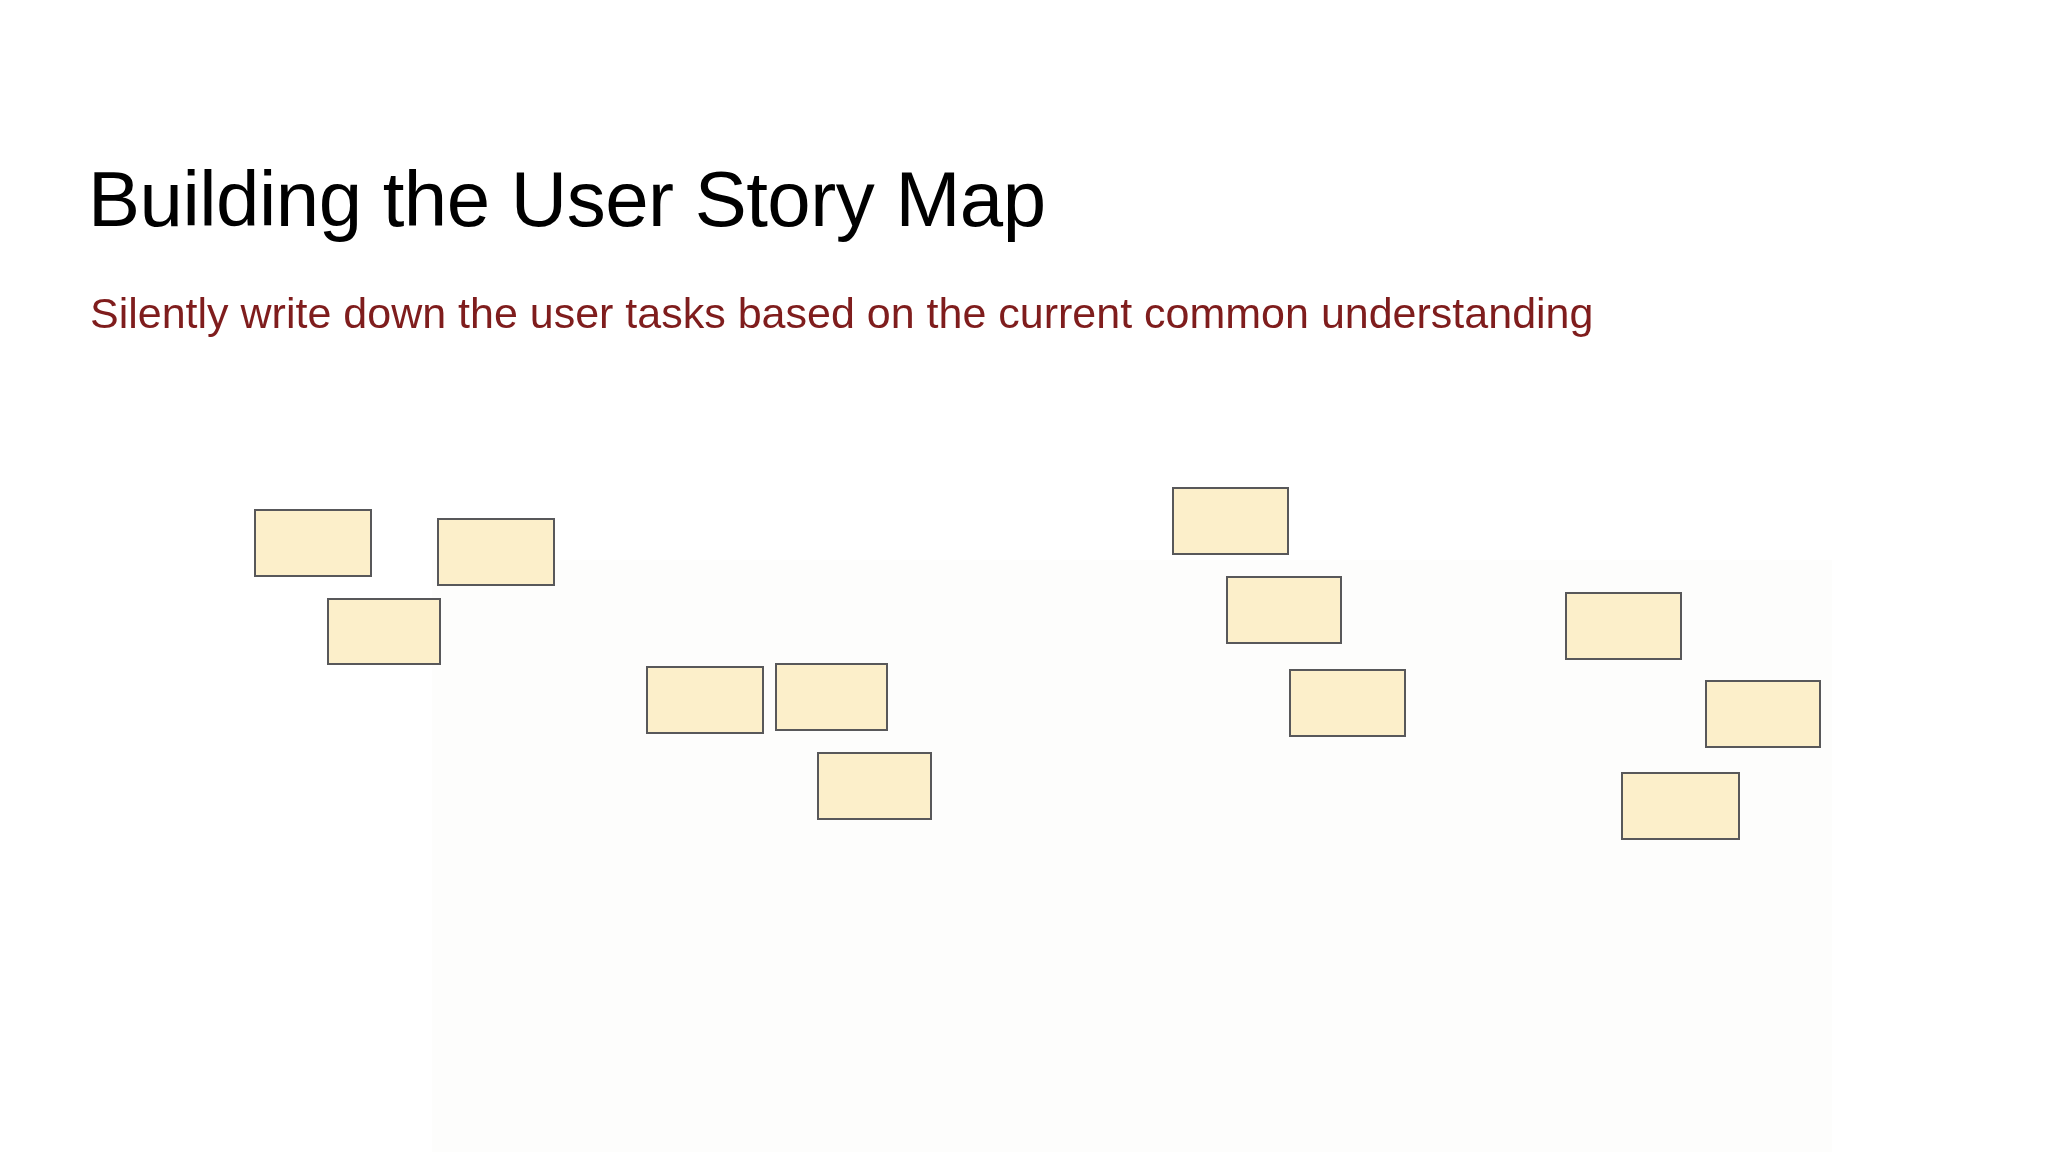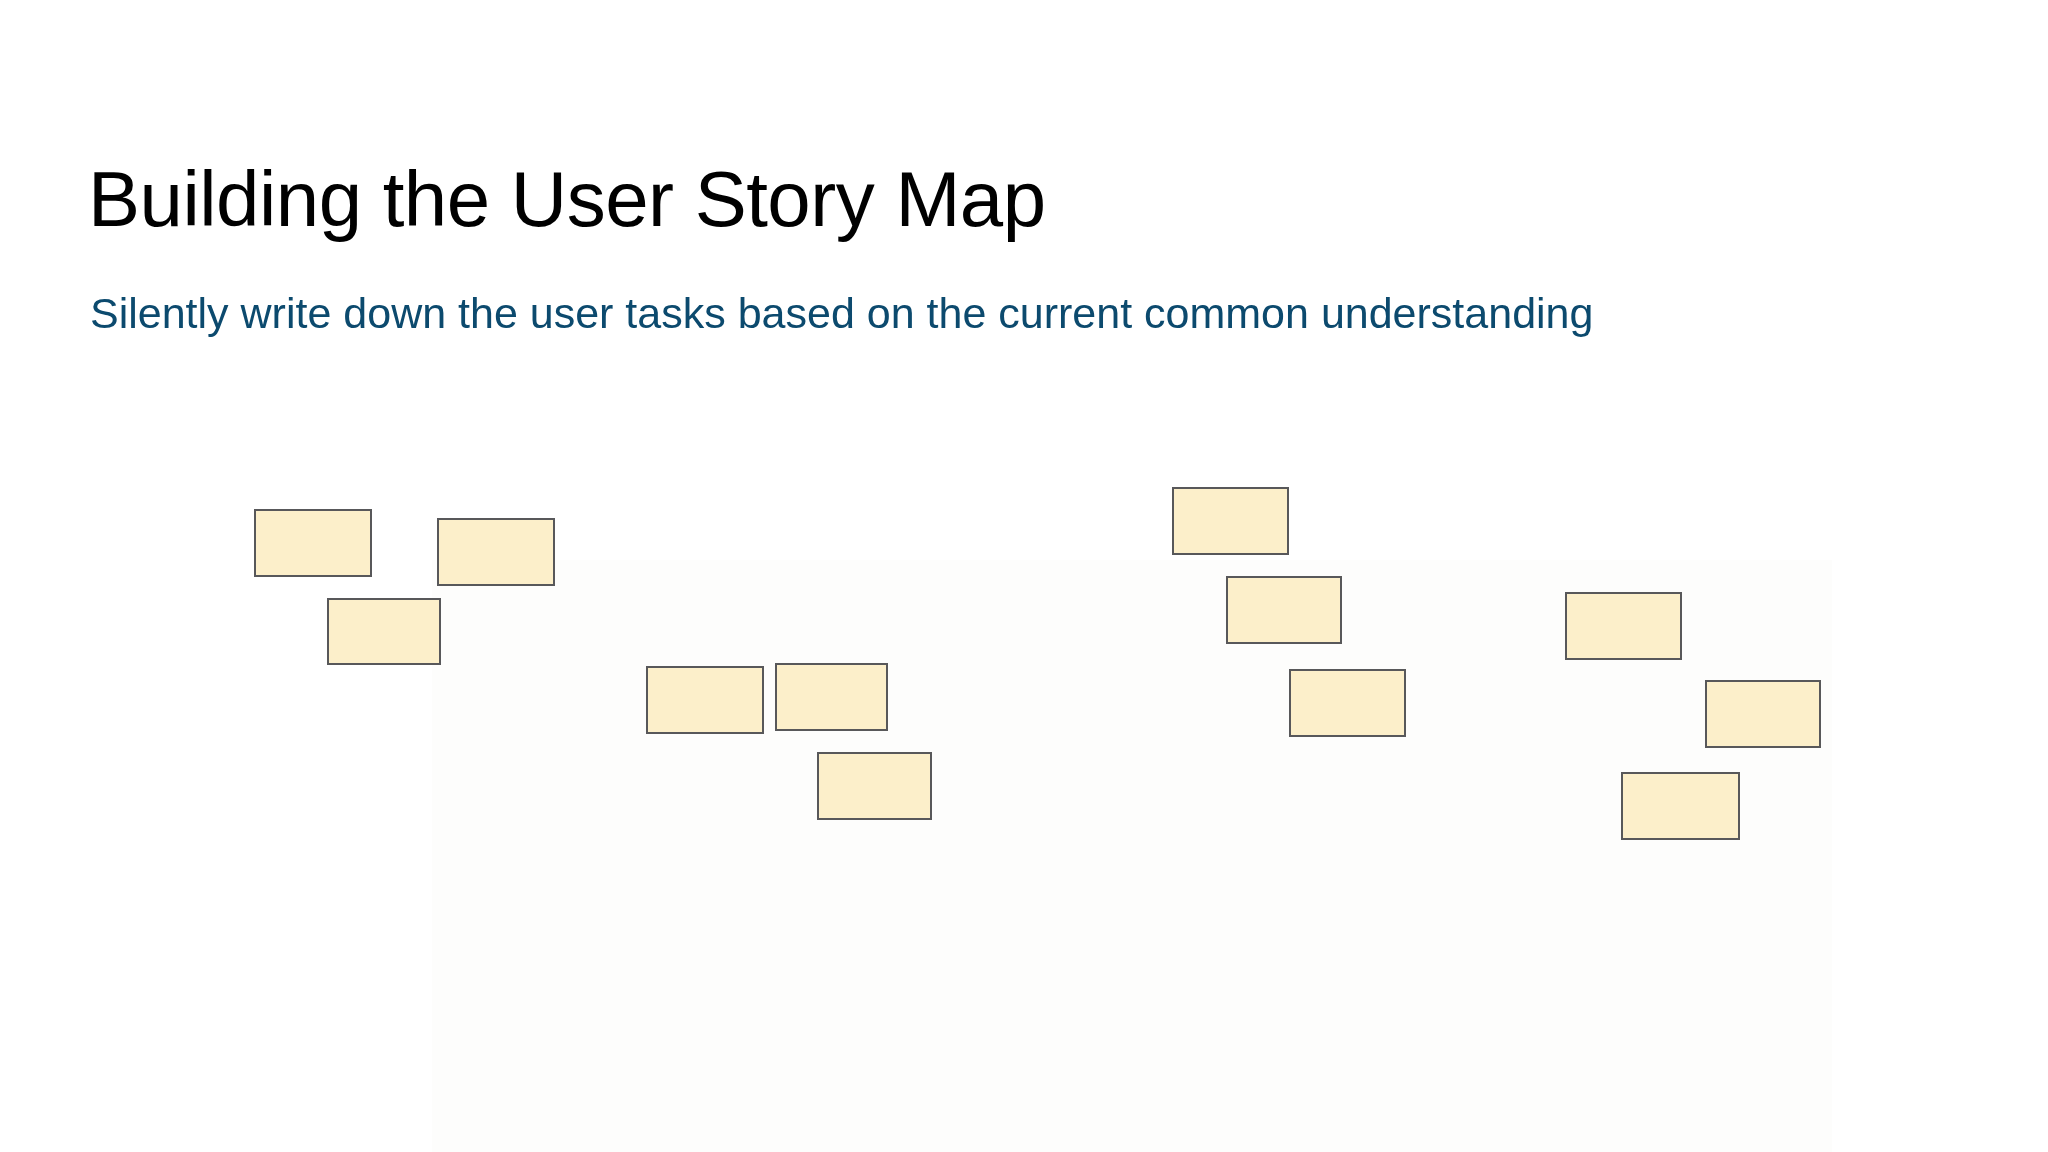--- a/index.html
+++ b/index.html
@@ -46,21 +46,21 @@
   }
 
   .slide-body {
     position: absolute;
     left: 90px;
     top: 283px;
     width: 1830px;
     font-size: 43px;
     line-height: 1.42;
     font-weight: 400;
-    color: #0c4a6e;
+    color: #7f1d1d;
   }
 
   .notes-layer {
     position: absolute;
     left: 0;
     top: 0;
     width: 2048px;
     height: 1152px;
   }
 

